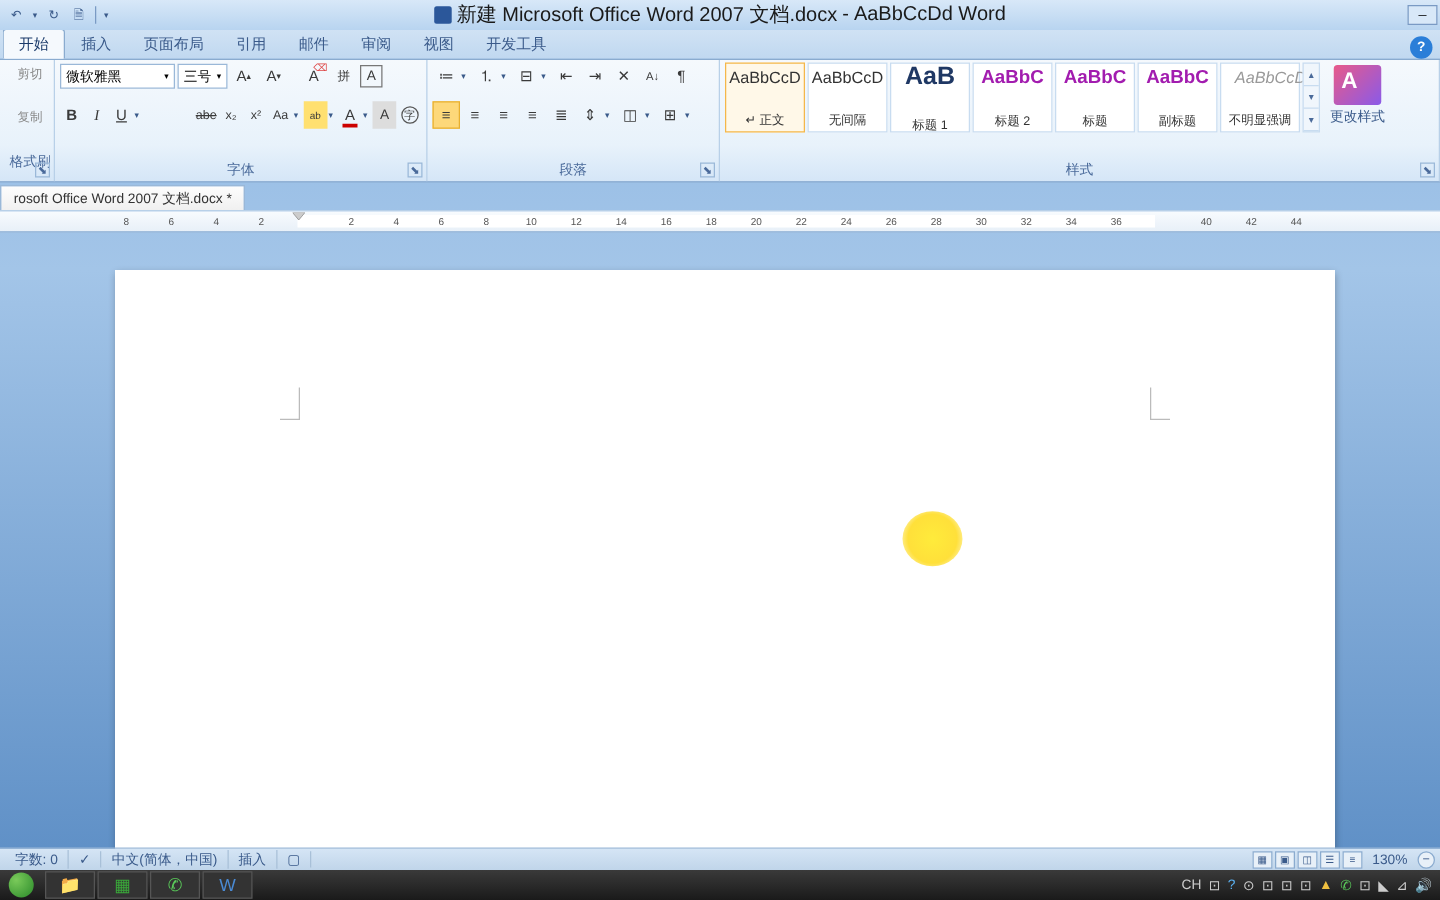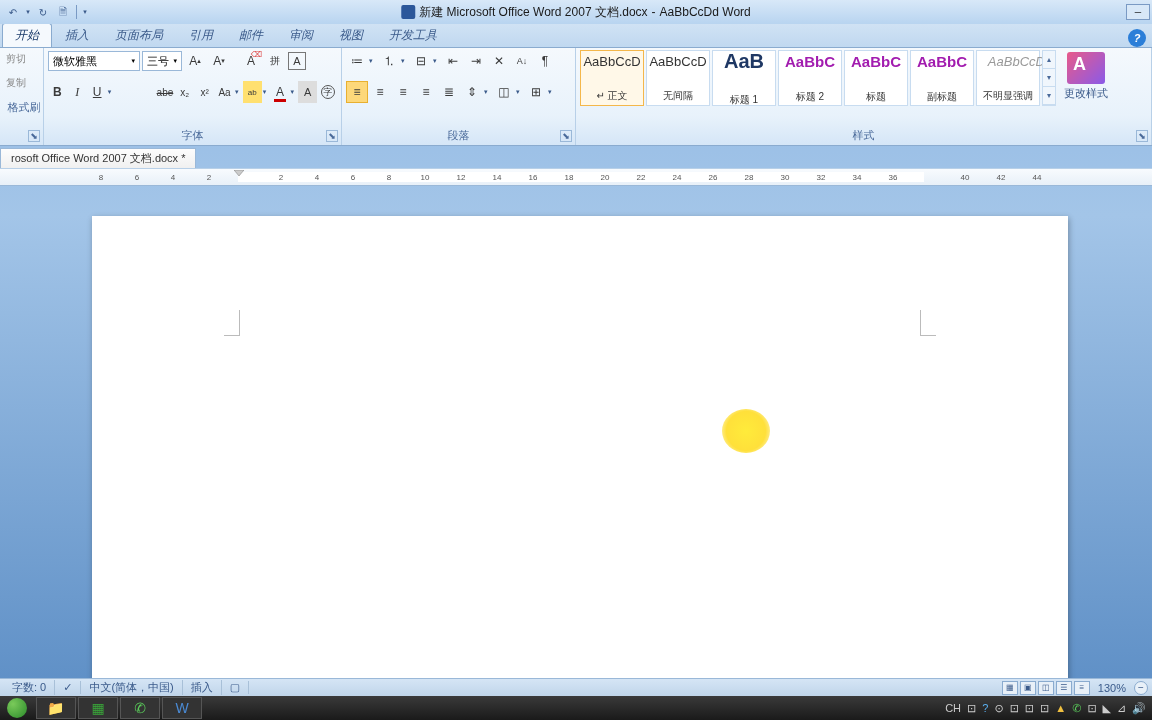--- a/index.html
+++ b/index.html
@@ -3,39 +3,39 @@
 <meta charset="utf-8">
 <style>
 * { box-sizing: border-box; margin: 0; padding: 0; font-family: "Microsoft YaHei", "SimSun", sans-serif; }
 body { width: 1152px; height: 720px; overflow: hidden; background: linear-gradient(180deg, #8fb8e4 0%, #a3c5e8 30%, #5a8cc4 100%); position: relative; }
 
 
 .title-bar { height: 24px; background: linear-gradient(180deg, #d8e8f8 0%, #b8d4f0 100%); display: flex; align-items: center; position: relative; }
 .qat { display: flex; align-items: center; gap: 2px; padding-left: 4px; }
 .qat-btn { width: 18px; height: 18px; display: flex; align-items: center; justify-content: center; font-size: 10px; color: #3a5a8a; }
 .qat-sep { width: 1px; height: 14px; background: #7a9ac4; margin: 0 2px; }
-.title-text { position: absolute; left: 50%; transform: translateX(-50%); font-size: 12px; color: #1a1a1a; white-space: nowrap; display: flex; align-items: center; gap: 4px; }
+.title-text { position: absolute; left: 50%; transform: translateX(-50%); font-size: 16px; color: #1a1a1a; white-space: nowrap; display: flex; align-items: center; gap: 4px; }
 .word-icon-small { width: 14px; height: 14px; background: #2b579a; border-radius: 2px; display: inline-block; }
 .win-controls { margin-left: auto; display: flex; }
 .win-btn { width: 24px; height: 16px; border: 1px solid #7a9ac4; background: #d8e8f8; margin-right: 2px; font-size: 9px; display: flex; align-items: center; justify-content: center; }
 
 
-.ribbon-tabs { height: 24px; background: linear-gradient(180deg, #d0e2f4 0%, #c0d8f0 100%); display: flex; align-items: flex-end; padding-left: 2px; border-bottom: 1px solid #8aabcf; font-style: italic; }
+.ribbon-tabs { height: 24px; background: linear-gradient(180deg, #d0e2f4 0%, #c0d8f0 100%); display: flex; align-items: flex-end; padding-left: 2px; border-bottom: 1px solid #8aabcf; }
 .ribbon-tab { padding: 3px 12px; font-size: 12px; color: #3a5a8a; cursor: pointer; border: 1px solid transparent; border-bottom: none; }
 .ribbon-tab.active { background: #f5f9fd; border-color: #8aabcf; border-top-left-radius: 3px; border-top-right-radius: 3px; color: #1a3a6a; }
 .help-btn { margin-left: auto; width: 18px; height: 18px; border-radius: 50%; background: #2b7ed8; color: #fff; font-size: 11px; font-weight: bold; display: flex; align-items: center; justify-content: center; margin-right: 6px; }
 
 
 .ribbon { height: 98px; background: linear-gradient(180deg, #f5f9fd 0%, #e8f2fb 70%, #d5e6f7 100%); display: flex; border-bottom: 1px solid #8aabcf; }
 .ribbon-group { border-right: 1px solid #b8d0e8; display: flex; flex-direction: column; position: relative; padding: 2px 4px 0; }
 .group-label { text-align: center; font-size: 11px; color: #4a6a9a; padding: 2px 0; margin-top: auto; }
 .dialog-launcher { position: absolute; bottom: 3px; right: 3px; width: 12px; height: 12px; font-size: 9px; color: #4a6a9a; border: 1px solid #9ab8d8; display: flex; align-items: center; justify-content: center; }
 
 
-.clipboard-col { display: flex; flex-direction: column; gap: 6px; width: 40px; }
+.clipboard-col { display: flex; flex-direction: column; gap: 17px; align-items: center; width: 40px; }
 .clipboard-small { font-size: 10px; color: #888; padding: 2px; }
 .clipboard-big { font-size: 11px; color: #4a6a9a; padding: 2px; text-align: center; }
 
 
 .font-row { display: flex; gap: 2px; align-items: center; margin-bottom: 3px; }
 .font-row2 { display: flex; gap: 1px; align-items: center; }
 .font-name { width: 92px; height: 20px; border: 1px solid #9ab8d8; background: #fff; font-size: 11px; padding: 1px 4px; display: flex; align-items: center; justify-content: space-between; text-align: center; }
 .font-size { width: 40px; height: 20px; border: 1px solid #9ab8d8; background: #fff; font-size: 11px; padding: 1px 4px; display: flex; align-items: center; justify-content: space-between; }
 .sm-btn { width: 22px; height: 22px; display: flex; align-items: center; justify-content: center; font-size: 12px; color: #3a3a3a; }
 .sm-btn.bold { font-weight: bold; }

